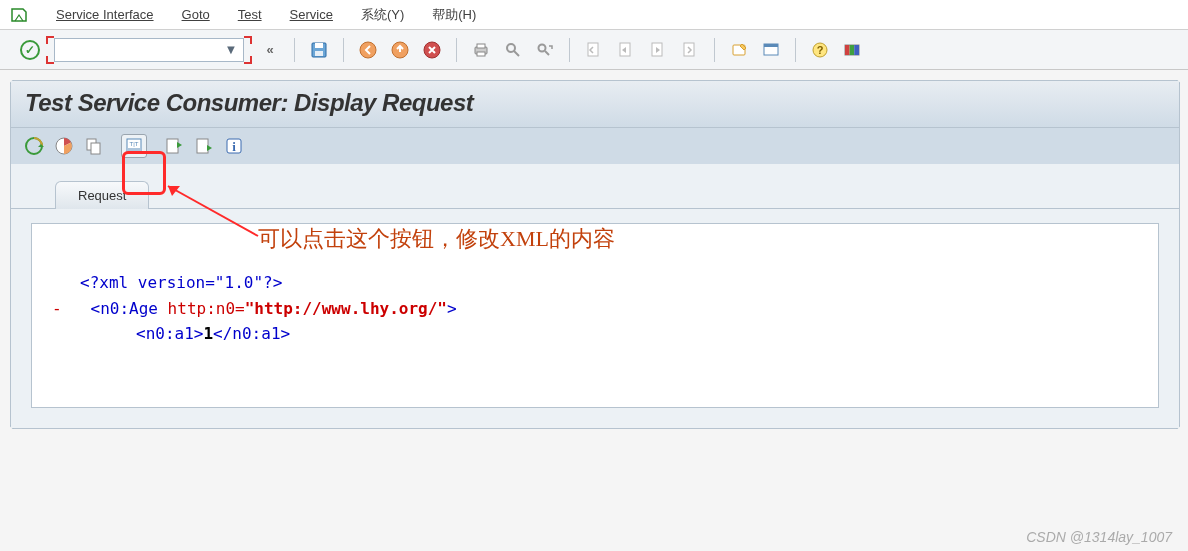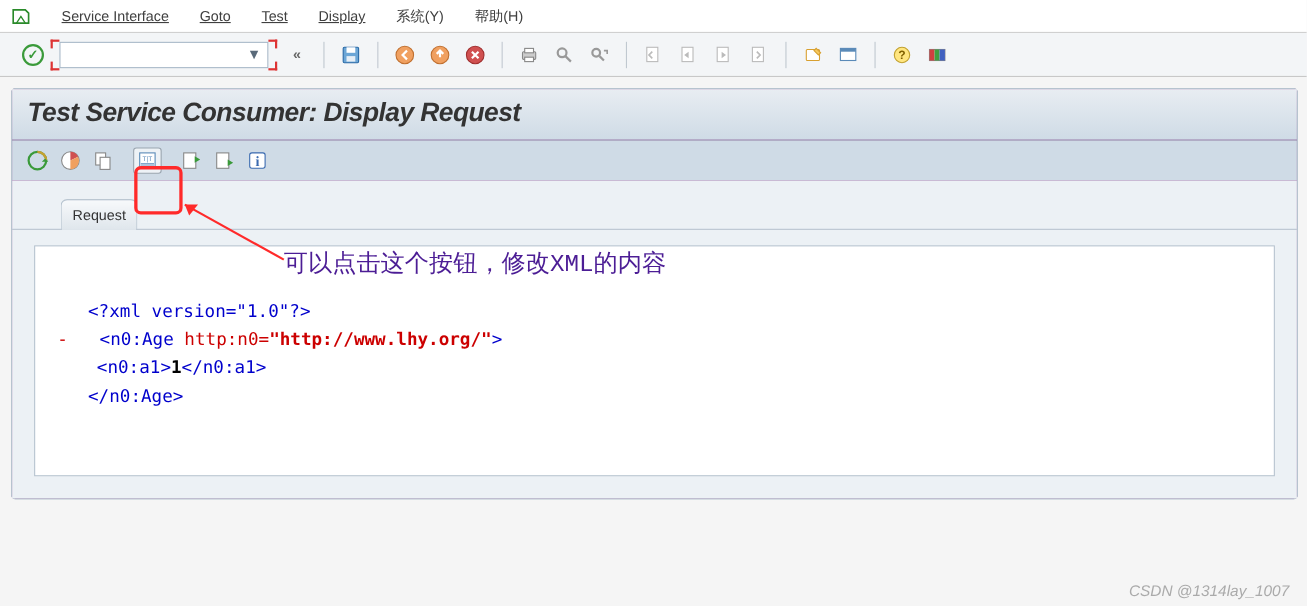--- a/index.html
+++ b/index.html
@@ -72,21 +72,21 @@
     width: 24px; height: 24px;
     display: flex; align-items: center; justify-content: center;
     border: 1px solid transparent;
     border-radius: 2px;
   }
   .sep { width: 1px; height: 24px; background: #c0c8d0; margin: 0 4px; }
   .content-wrap {
     margin: 10px 8px 0 10px;
     border: 1px solid #b6c3cf;
     border-radius: 4px;
-    background: #701a75;
+    background: #0c4a6e;
   }
   .header-bar {
     padding: 8px 14px 10px 14px;
     background: linear-gradient(#e8edf2, #cfdbe6);
     border-bottom: 1px solid #b6c3cf;
   }
   .header-title {
     font-family: "Arial Black", Arial, sans-serif;
     font-style: italic;
     font-weight: 900;
@@ -113,21 +113,21 @@
     pointer-events: none;
   }
   .tab-strip {
     display: flex;
     align-items: flex-end;
     padding: 16px 0 0 44px;
     background: #ecf1f5;
     border-bottom: 1px solid #b6c3cf;
   }
   .tab {
-    padding: 6px 10px;
+    padding: 6px 22px;
     font-size: 13px;
     color: #333;
     background: linear-gradient(#f7f9fb, #dfe6ec);
     border: 1px solid #b6c3cf;
     border-bottom: none;
     border-radius: 6px 6px 0 0;
     position: relative;
     top: 1px;
   }
   .editor-area {
@@ -140,26 +140,26 @@
     padding: 46px 20px 60px 20px;
     font-family: "Lucida Console", Consolas, monospace;
     font-size: 16px;
     line-height: 1.6;
   }
   .x-blue { color: #0000cc; }
   .x-red  { color: #cc0000; }
   .x-bold { font-weight: bold; }
   .x-minus { color: #cc0000; }
   .ind1 { margin-left: 28px; }
-  .ind2 { margin-left: 36px; }
+  .ind2 { margin-left: 84px; }
   .annotation {
     position: absolute;
-    color: #4c1d95;
+    color: #c2410c;
     font-size: 22px;
-    font-family: Liberation Mono, monospace;
+    font-family: Liberation Serif, serif;
     pointer-events: none;
   }
   .arrow-line {
     position: absolute;
     pointer-events: none;
   }
   .watermark {
     position: absolute;
     right: 16px; bottom: 6px;
     color: rgba(120,120,120,0.6);
@@ -173,21 +173,21 @@
 <div class="menubar">
   <span class="menu-logo">
     <svg width="18" height="18" viewBox="0 0 18 18">
         <path d="M2 3h11l3 3v9H2z" fill="none" stroke="#2a8a2a" stroke-width="1.5"></path>
         <path d="M5 15l4-6 4 6" fill="none" stroke="#2a8a2a" stroke-width="1.2"></path>
       </svg>
   </span>
   <span class="menu-item"><span style="text-decoration:underline">Service Interface</span></span>
   <span class="menu-item"><span style="text-decoration:underline">Goto</span></span>
   <span class="menu-item"><span style="text-decoration:underline">Test</span></span>
-  <span class="menu-item"><span style="text-decoration:underline">Display</span></span>
+  <span class="menu-item"><span style="text-decoration:underline">Service</span></span>
   <span class="menu-item">系统(Y)</span>
   <span class="menu-item">帮助(H)</span>
 </div>
 
 <div class="toolbar">
   <span class="ok-circle">✓</span>
 
   <div class="cmd-wrap">
     <span class="corner tl"></span>
     <span class="corner tr"></span>
@@ -370,21 +370,20 @@
   <div class="editor-area">
     <div class="editor">
       <div class="ind1"><span class="x-blue">&lt;?xml version="1.0"?&gt;</span></div>
       <div>
         <span class="x-minus">-</span>&nbsp;&nbsp;
         <span class="x-blue">&lt;n0:Age </span><span class="x-red">http:n0=</span><span class="x-red x-bold">"http://www.lhy.org/"</span><span class="x-blue">&gt;</span>
       </div>
       <div class="ind2">
         <span class="x-blue">&lt;n0:a1&gt;</span><span class="x-bold">1</span><span class="x-blue">&lt;/n0:a1&gt;</span>
       </div>
-      <div class="ind1"><span class="x-blue">&lt;/n0:Age&gt;</span></div>
     </div>
   </div>
 </div>
 
 <div class="highlight-box" style="left:122px; top:151px; width:44px; height:44px"></div>
 
 <svg class="arrow-line" style="left:158px; top:176px" width="110" height="70">
   <line x1="100" y1="60" x2="10" y2="10" stroke="#ff2a2a" stroke-width="2"></line>
   <polygon points="10,10 22,10 14,20" fill="#ff2a2a"></polygon>
 </svg>

